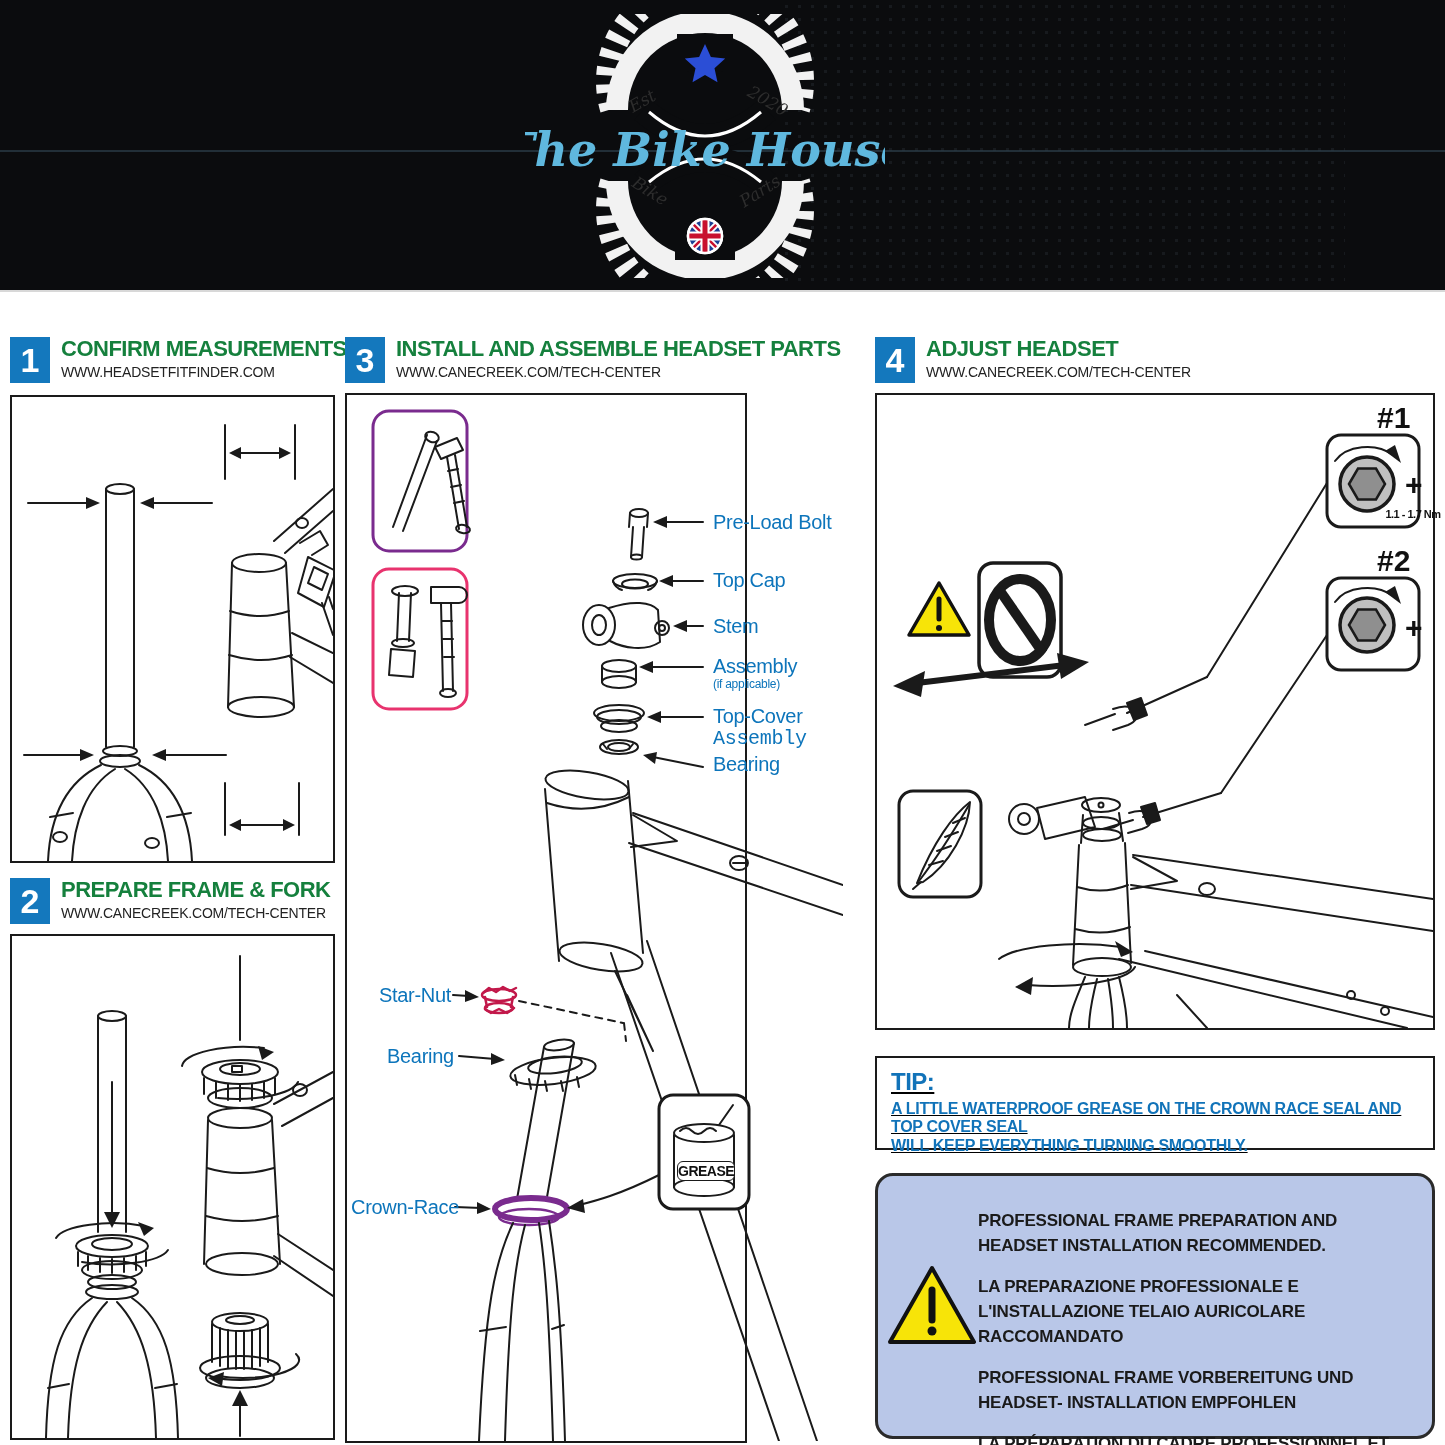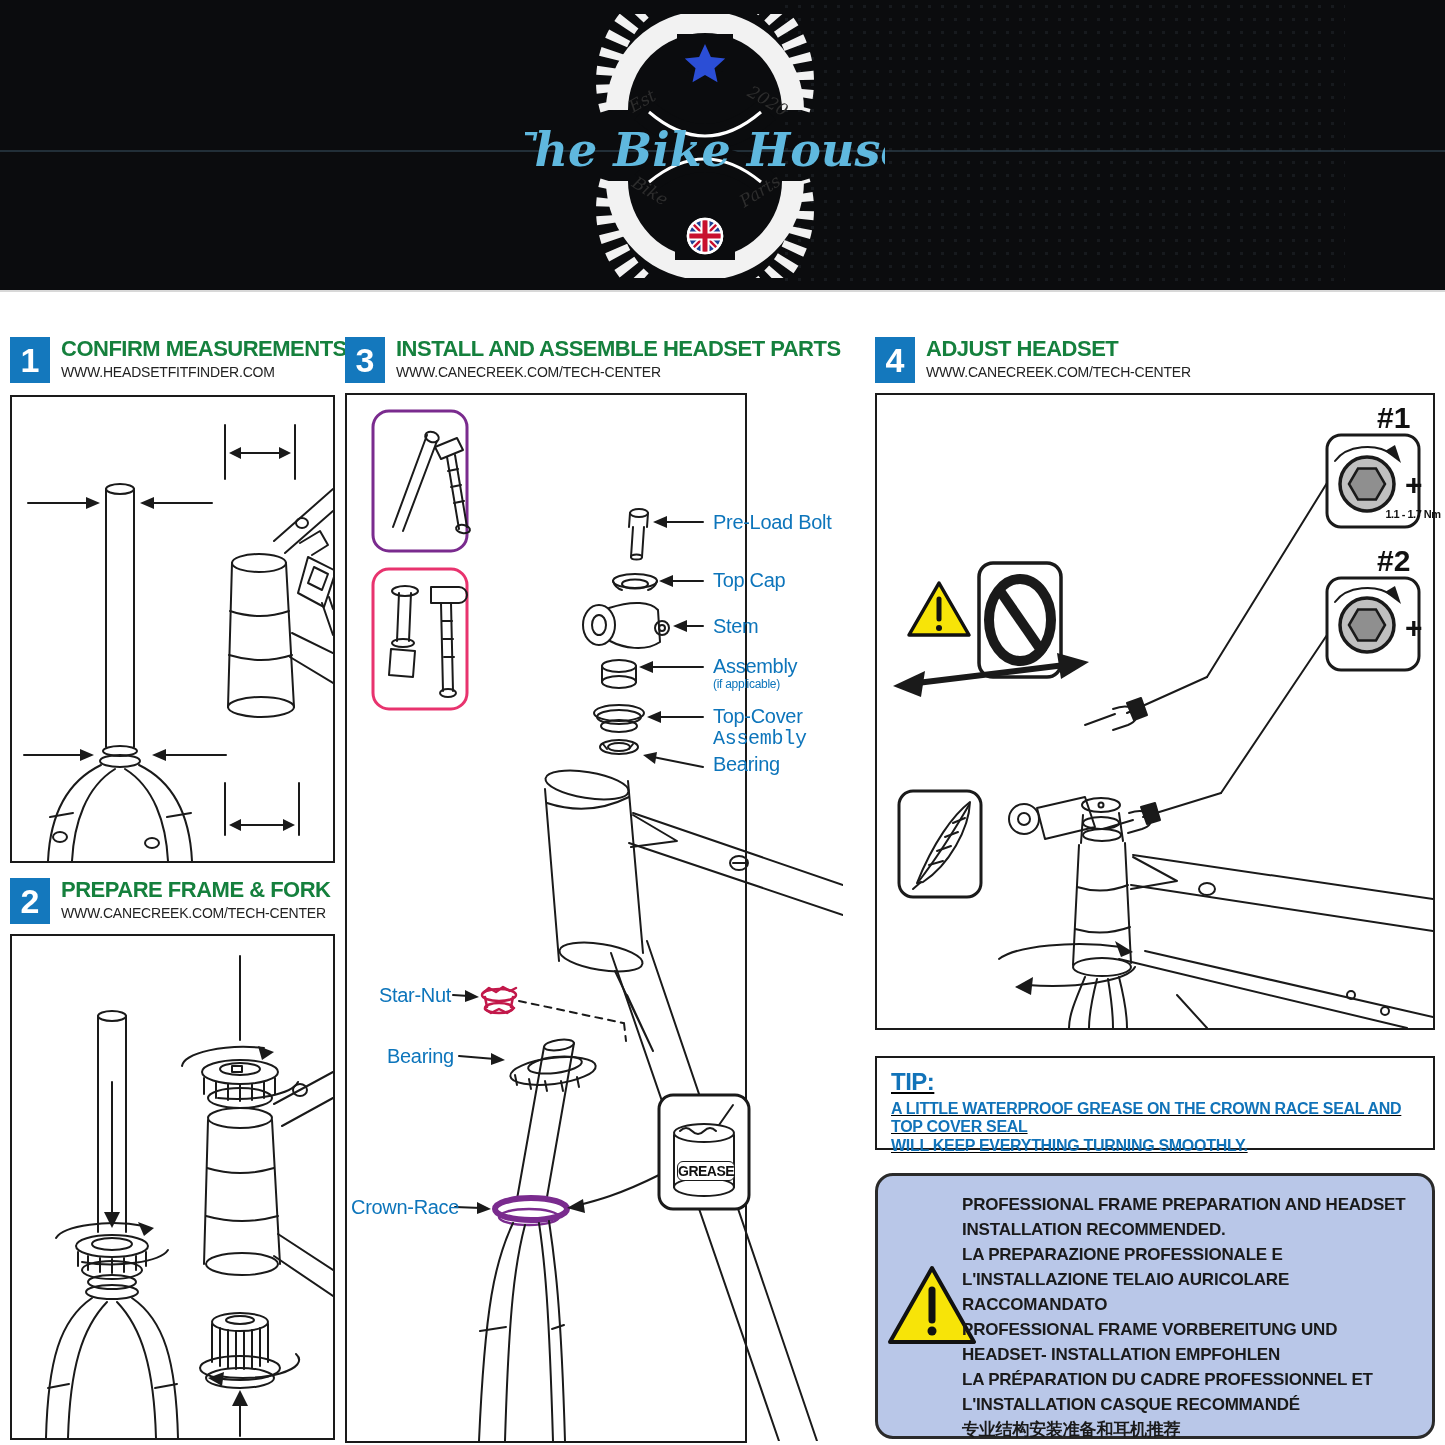--- a/index.html
+++ b/index.html
@@ -37,21 +37,21 @@
 
   
   #tipbox{border:2px solid #1a1a1a;box-sizing:border-box;padding:10px 14px;}
   #tipbox .tiptitle{color:#1173b9;font-size:24px;font-weight:bold;letter-spacing:-.5px;}
   #tipbox .tipline{color:#1173b9;font-size:16px;font-weight:bold;letter-spacing:-.3px;margin-top:4px;}
 
   
   #warnbox{background:#b9c7e8;border:3px solid #2a2a2a;border-radius:18px;box-sizing:border-box;}
   #warnbox .wtext{position:absolute;left:84px;top:16px;width:452px;
       color:#1a1a1a;font-size:17px;font-weight:bold;letter-spacing:-.2px;line-height:25px;}
-  .wline{margin:0;}
+  .wline{margin:16px;}
 
   .grease-label{font-size:14px;font-weight:bold;color:#111;letter-spacing:-.5px;}
 
   svg{display:block;}
   svg .ln{stroke:#1a1a1a;stroke-width:2;fill:none;stroke-linecap:round;stroke-linejoin:round;}
   svg .fillb{fill:#1a1a1a;stroke:none;}
 </style>
 </head>
 <body>
 

